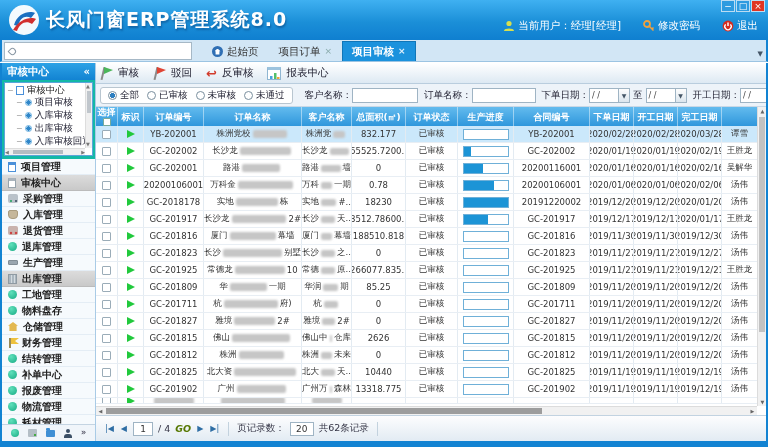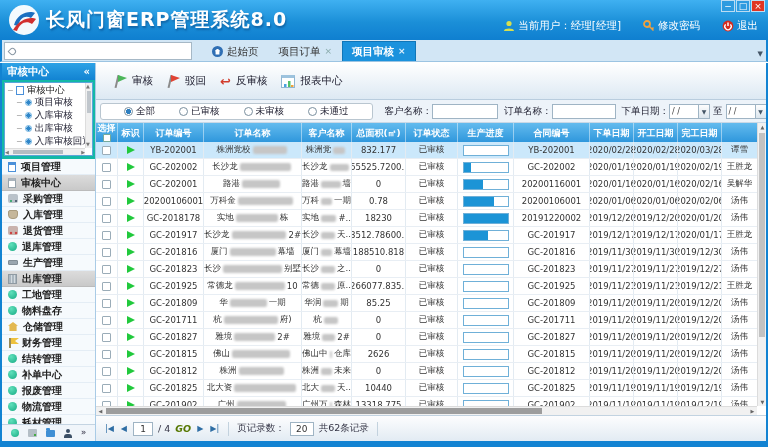--- a/index.html
+++ b/index.html
@@ -91,40 +91,40 @@
   .bi-cart{width:9px;height:8px;border-radius:1px;background:radial-gradient(circle at 7px 6px,#4a4 1.3px,transparent 1.5px),#b4bec6;}
   .bi-folder{width:9px;height:7px;background:#3f8fd4;border-radius:1px;position:relative;}
   .bi-folder::before{content:"";position:absolute;top:-2px;left:0;width:4px;height:2px;background:#3f8fd4;border-radius:1px 1px 0 0;}
   .bi-person{width:8px;height:9px;position:relative;}
   .bi-person::before{content:"";position:absolute;left:2px;top:0;width:4px;height:4px;border-radius:50%;background:#3b4f66;}
   .bi-person::after{content:"";position:absolute;left:0;bottom:0;width:8px;height:4px;border-radius:3px 3px 0 0;background:#3b4f66;}
   .bi-more{font-size:8px;color:#556;line-height:8px;font-weight:bold;}
 
   
   .main{flex:1;display:flex;flex-direction:column;overflow:hidden;background:#fff;}
-  .toolbar{flex:none;height:37px;background:linear-gradient(#ffffff,#dde9f3);
-    border-bottom:1px solid #b9cdde;display:flex;align-items:center;padding:0 18px;gap:14px;}
+  .toolbar{flex:none;height:21px;background:linear-gradient(#ffffff,#dde9f3);
+    border-bottom:1px solid #b9cdde;display:flex;align-items:center;padding:0 4px;gap:14px;}
   .tbtn{display:flex;align-items:center;gap:5px;font-size:10.5px;color:#223;cursor:pointer;}
   .flag{width:13px;height:13px;position:relative;}
   .flag::before{content:"";position:absolute;left:2px;top:0;width:1.6px;height:13px;background:#8a8a8a;transform:rotate(13deg);}
   .flag.green::after,.flag.red::after{content:"";position:absolute;left:4px;top:0;
     border-top:3px solid transparent;border-bottom:4px solid transparent;}
   .flag.green::after{border-left:9px solid #4cb65a;}
   .flag.red::after{border-left:9px solid #e04434;}
   .undo-ic{color:#d23c2c;font-weight:bold;font-size:13px;line-height:13px;}
   .report-ic{width:14px;height:13px;background:
       linear-gradient(#4aa3dd,#4aa3dd) 2px 6px/2.5px 5px no-repeat,
       linear-gradient(#53c06a,#53c06a) 5.5px 3px/2.5px 8px no-repeat,
       linear-gradient(#f0a23c,#f0a23c) 9px 7px/2.5px 4px no-repeat,#fff;
     border:1px solid #8fb6d2;border-top:3px solid #9dc3de;}
 
   .filterbar{flex:none;height:23px;background:#edf3f9;border-bottom:1px solid #c9d8e6;
     display:flex;align-items:center;padding:0 4px;font-size:9.5px;color:#223;overflow:hidden;white-space:nowrap;}
-  .radio-group{display:flex;align-items:center;gap:24px;background:#fff;border:1px solid #b9c6d0;
-    border-radius:3px;height:17px;padding:0 23px;margin-right:6px;flex:none;}
+  .radio-group{display:flex;align-items:center;gap:8px;background:#fff;border:1px solid #b9c6d0;
+    border-radius:3px;height:17px;padding:0 7px;margin-right:6px;flex:none;}
   .radio{display:flex;align-items:center;gap:3px;cursor:pointer;}
   .rdot{width:9px;height:9px;border-radius:50%;border:1px solid #7a8f9e;background:#fff;flex:none;}
   .rdot.checked{background:radial-gradient(circle,#2e7fc0 2.4px,#fff 2.8px);}
   .flabel{margin-left:6px;flex:none;}
   .finput{height:15px;border:1px solid #9fb4c4;background:#fff;font-size:9px;color:#333;padding:0 2px;flex:none;}
   .dinput{width:30px;height:15px;border:1px solid #9fb4c4;background:#fff;font-size:8px;color:#444;
     display:flex;align-items:center;padding:0 2px;flex:none;}
   .ddrop{width:11px;height:15px;border:1px solid #9fb4c4;border-left:none;background:linear-gradient(#fdfdfd,#dce6ee);
     font-size:6px;color:#456;display:flex;align-items:center;justify-content:center;flex:none;cursor:pointer;}
   .zhi{margin:0 3px;flex:none;}

